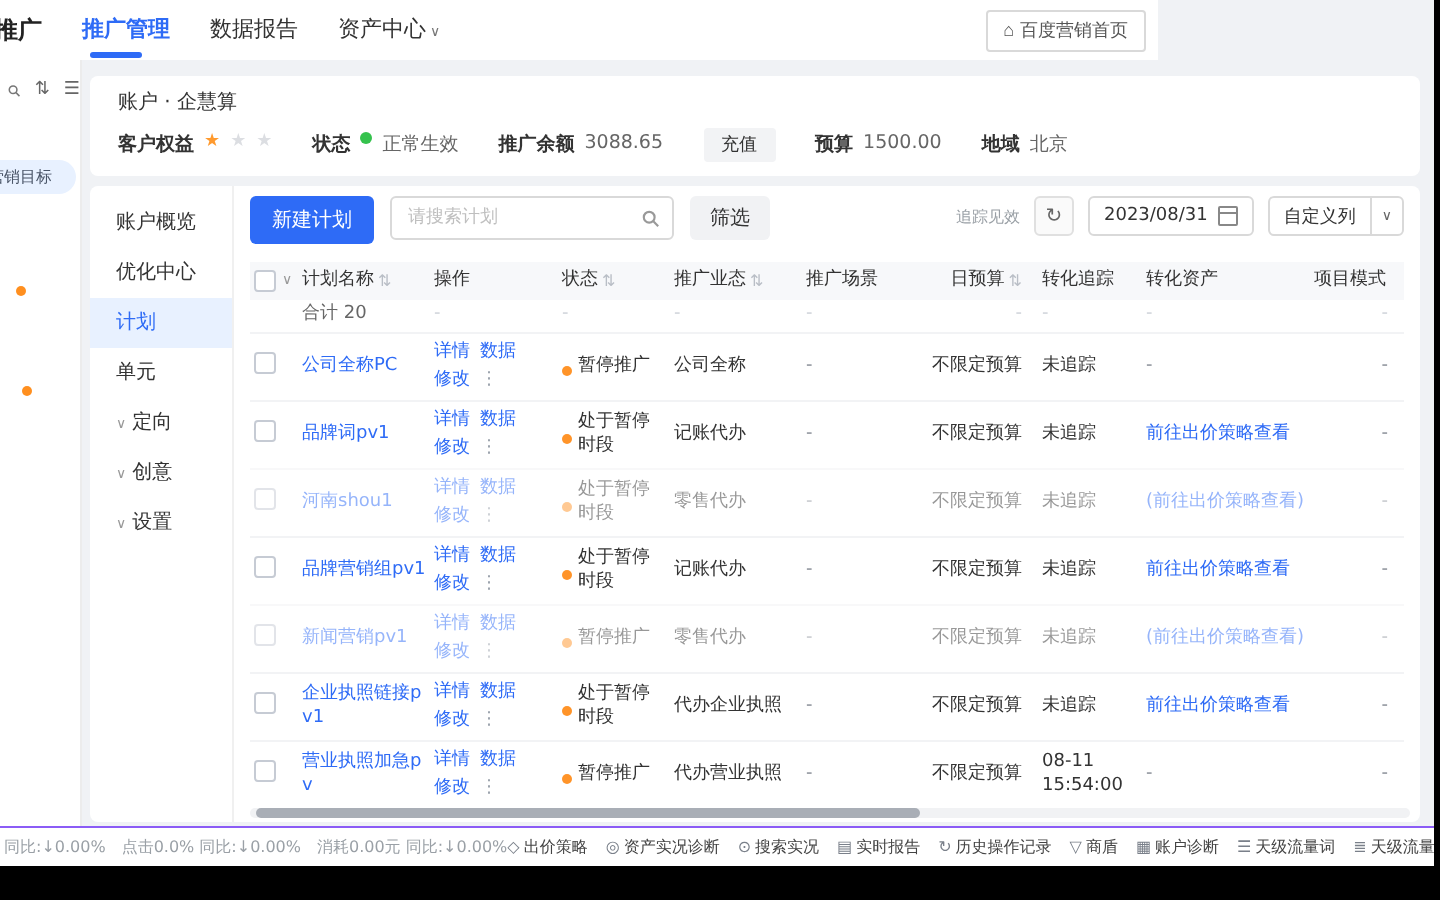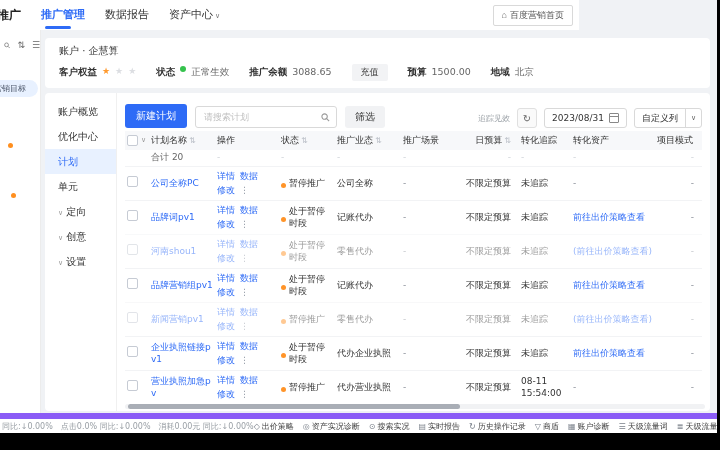--- a/index.html
+++ b/index.html
@@ -45,21 +45,21 @@
   .main{position:absolute;top:93px;left:45px;width:665px;height:318px;background:#fff;
         border-radius:4px;display:flex;overflow:hidden}
   .side{width:72px;border-right:1px solid #f0f0f0;padding-top:6px;box-sizing:border-box;flex-shrink:0}
   .side-item{height:25px;line-height:25px;padding-left:13px;font-size:10px;color:#333;cursor:pointer;white-space:nowrap}
   .side-item .chev{font-size:7px;color:#999;margin-right:3px}
   .side-item.active{background:#e8f1ff;color:#2e6bf6}
 
   .content{flex:1;position:relative;padding:0 8px;box-sizing:border-box;overflow:hidden}
 
   
-  .tbar{height:30px;display:flex;align-items:flex-end;gap:8px;margin-top:5px}
+  .tbar{height:30px;display:flex;align-items:flex-start;gap:8px;margin-top:5px}
   .btn-primary{background:#2e6bf6;color:#fff;font-size:10px;padding:5px 11px;border-radius:3px;
                border:none;white-space:nowrap;cursor:pointer}
   .searchbox{width:128px;height:20px;border:1px solid #d9d9d9;border-radius:3px;display:flex;
              align-items:center;padding:0 6px;gap:4px;background:#fff}
   .searchbox input{border:none;outline:none;flex:1;font-size:9px;color:#333;min-width:0;
                    font-family:"DejaVu Sans",sans-serif}
   .searchbox input::placeholder{color:#bfbfbf}
   .btn-light{background:#f1f2f4;color:#333;font-size:10px;padding:4px 10px;border-radius:3px;
              border:none;white-space:nowrap;cursor:pointer}
   .tbar-right{margin-left:auto;display:flex;align-items:center;gap:7px}
@@ -99,21 +99,21 @@
   .c-mode{text-align:right;padding-right:4px}
   .muted{color:#8a8f98}
   .dashlight{color:#cfd3d9}
   .alink{color:#2e6bf6;cursor:pointer}
 
   .hscroll{position:absolute;left:80px;right:5px;bottom:2px;height:5px;background:#f1f2f4;border-radius:3px}
   .hscroll .thumb{position:absolute;left:3px;top:0;height:5px;width:332px;background:#a9aeb6;border-radius:3px;cursor:grab}
 
   
   .bbar{position:absolute;top:413px;left:0;width:717px;height:20px;background:#fff;
-        border-top:6px solid #8b5cf6;display:flex;align-items:center;padding:0 6px;box-sizing:border-box}
+        border-top:1px solid #8b5cf6;display:flex;align-items:center;padding:0 6px;box-sizing:border-box}
   .metrics{font-size:8px;color:#9aa0a6;white-space:nowrap;margin-left:-4px}
   .tools{margin-left:auto;display:flex;align-items:center;gap:9px}
   .tool{display:flex;align-items:center;gap:2px;font-size:8px;color:#444;white-space:nowrap;cursor:pointer}
   .tool .t-icon{font-size:8px;color:#7a808a}
 
   svg{display:block}
 </style>
 </head>
 <body>
 

